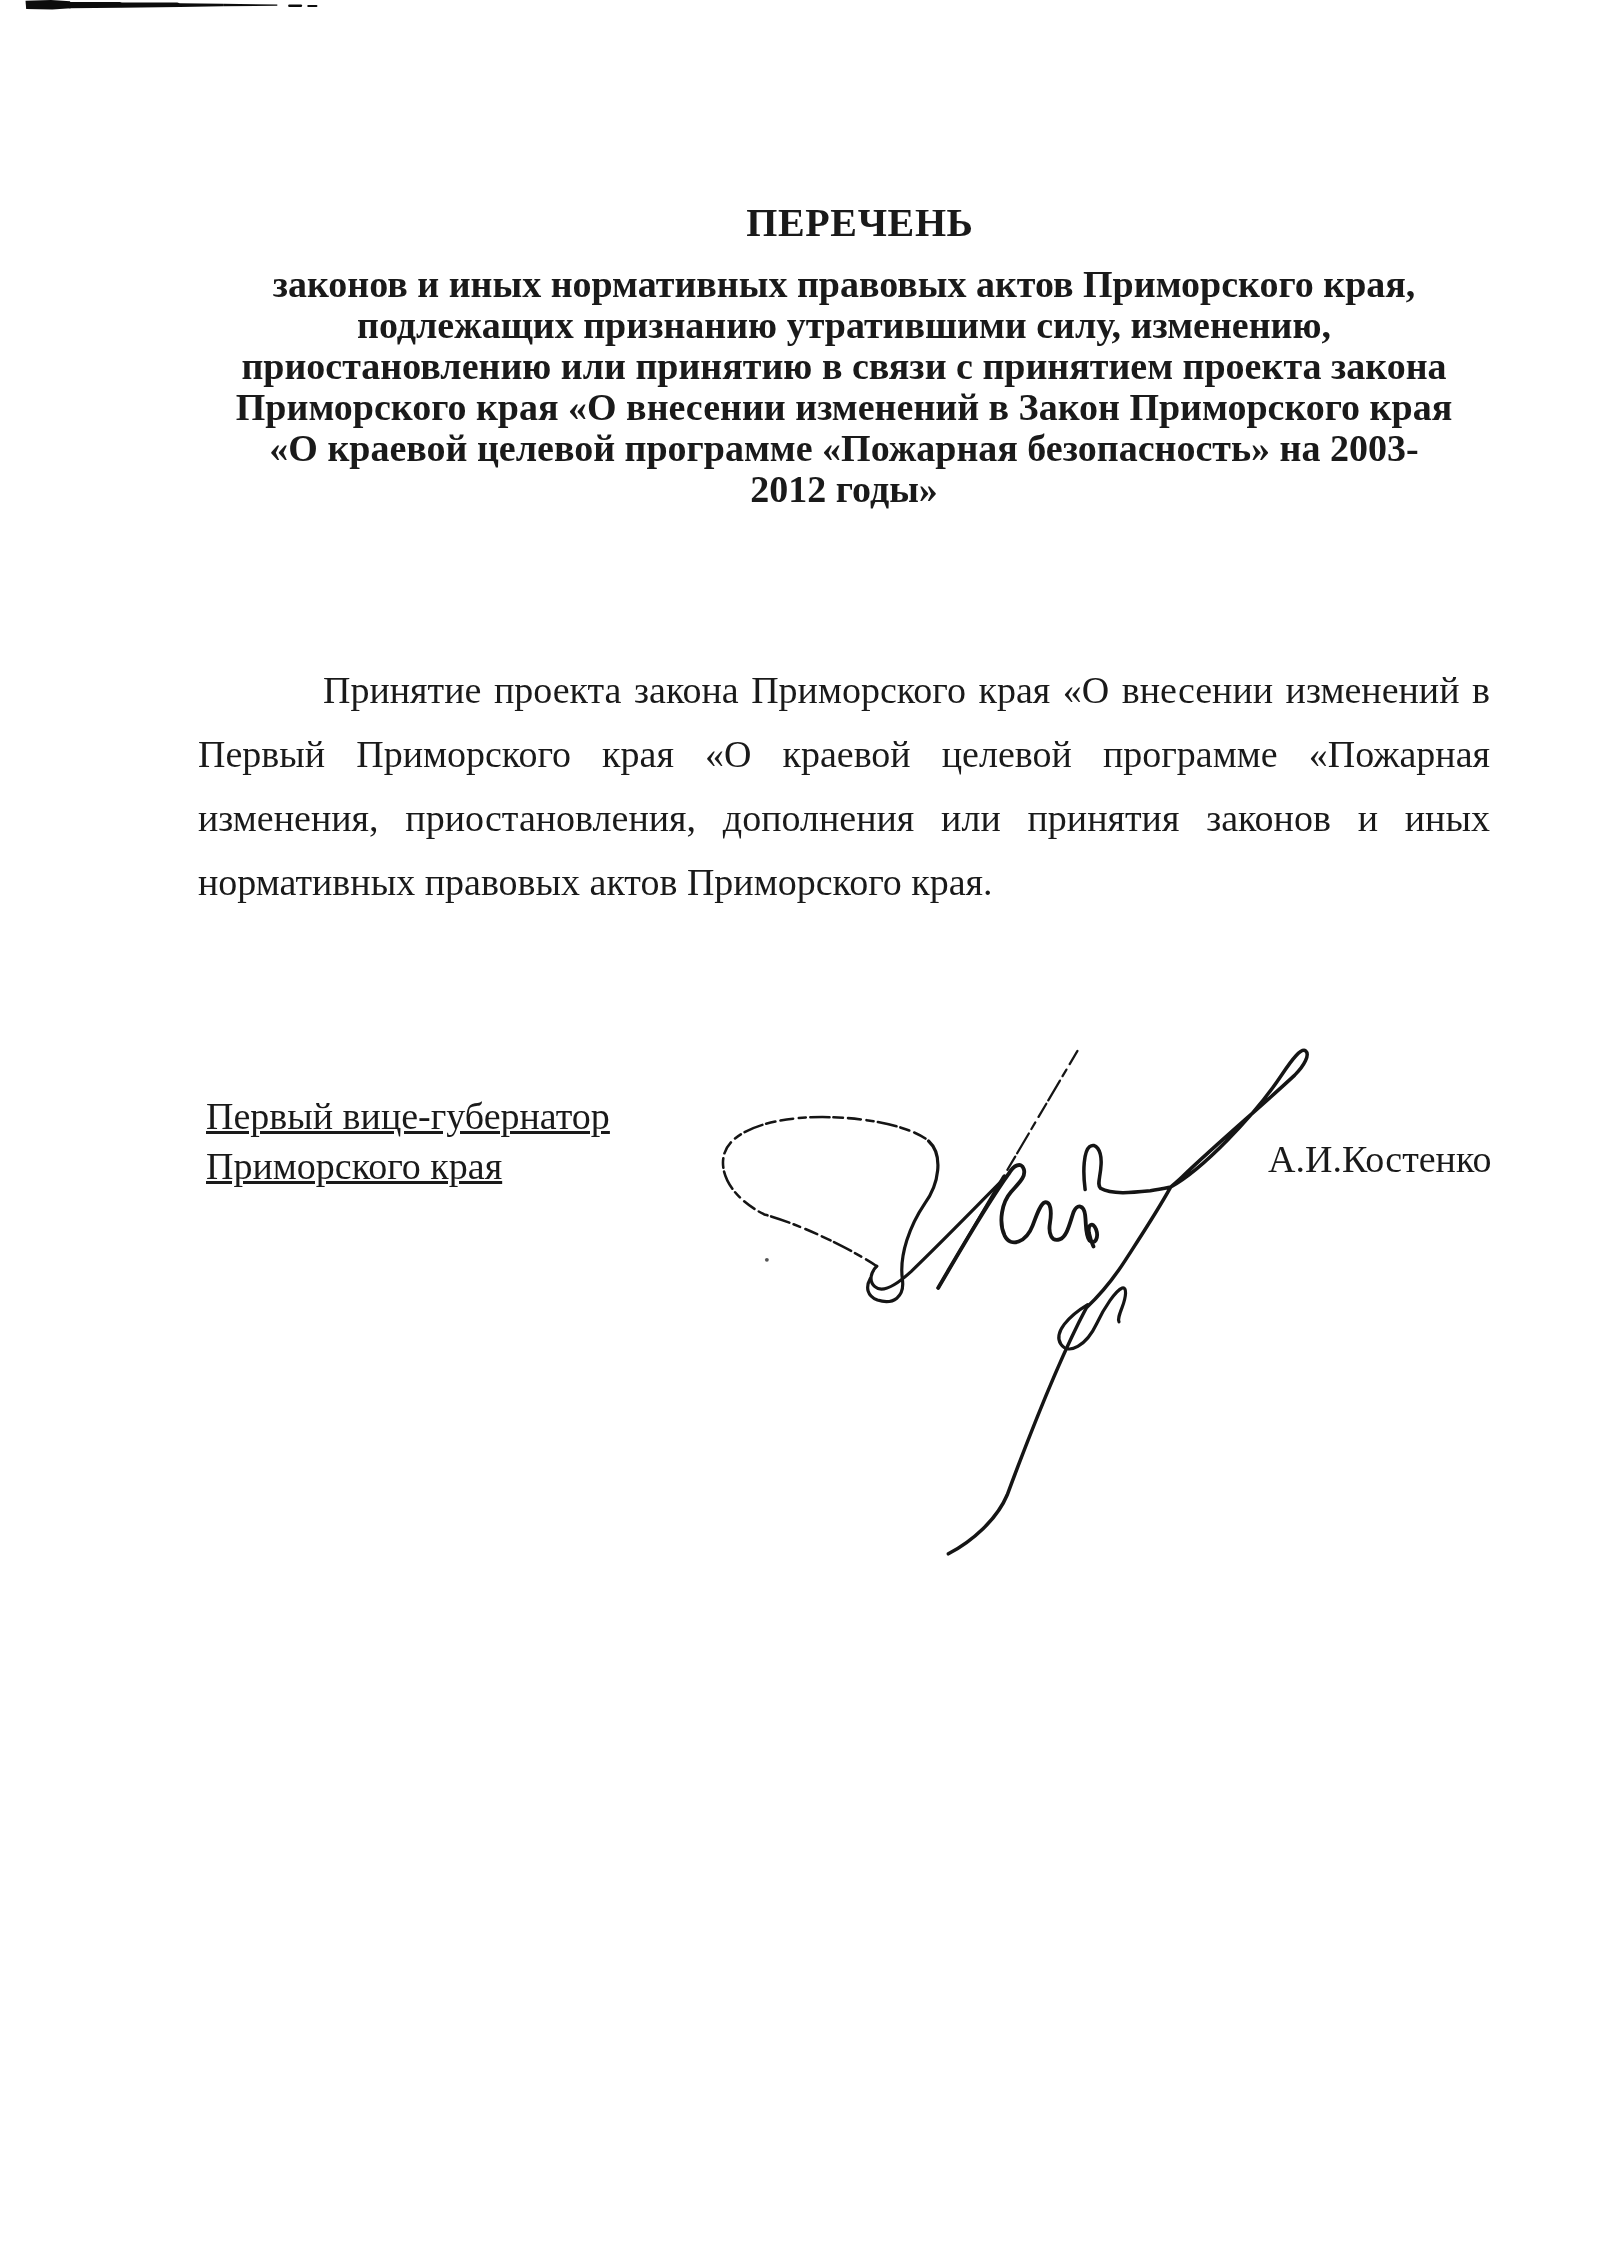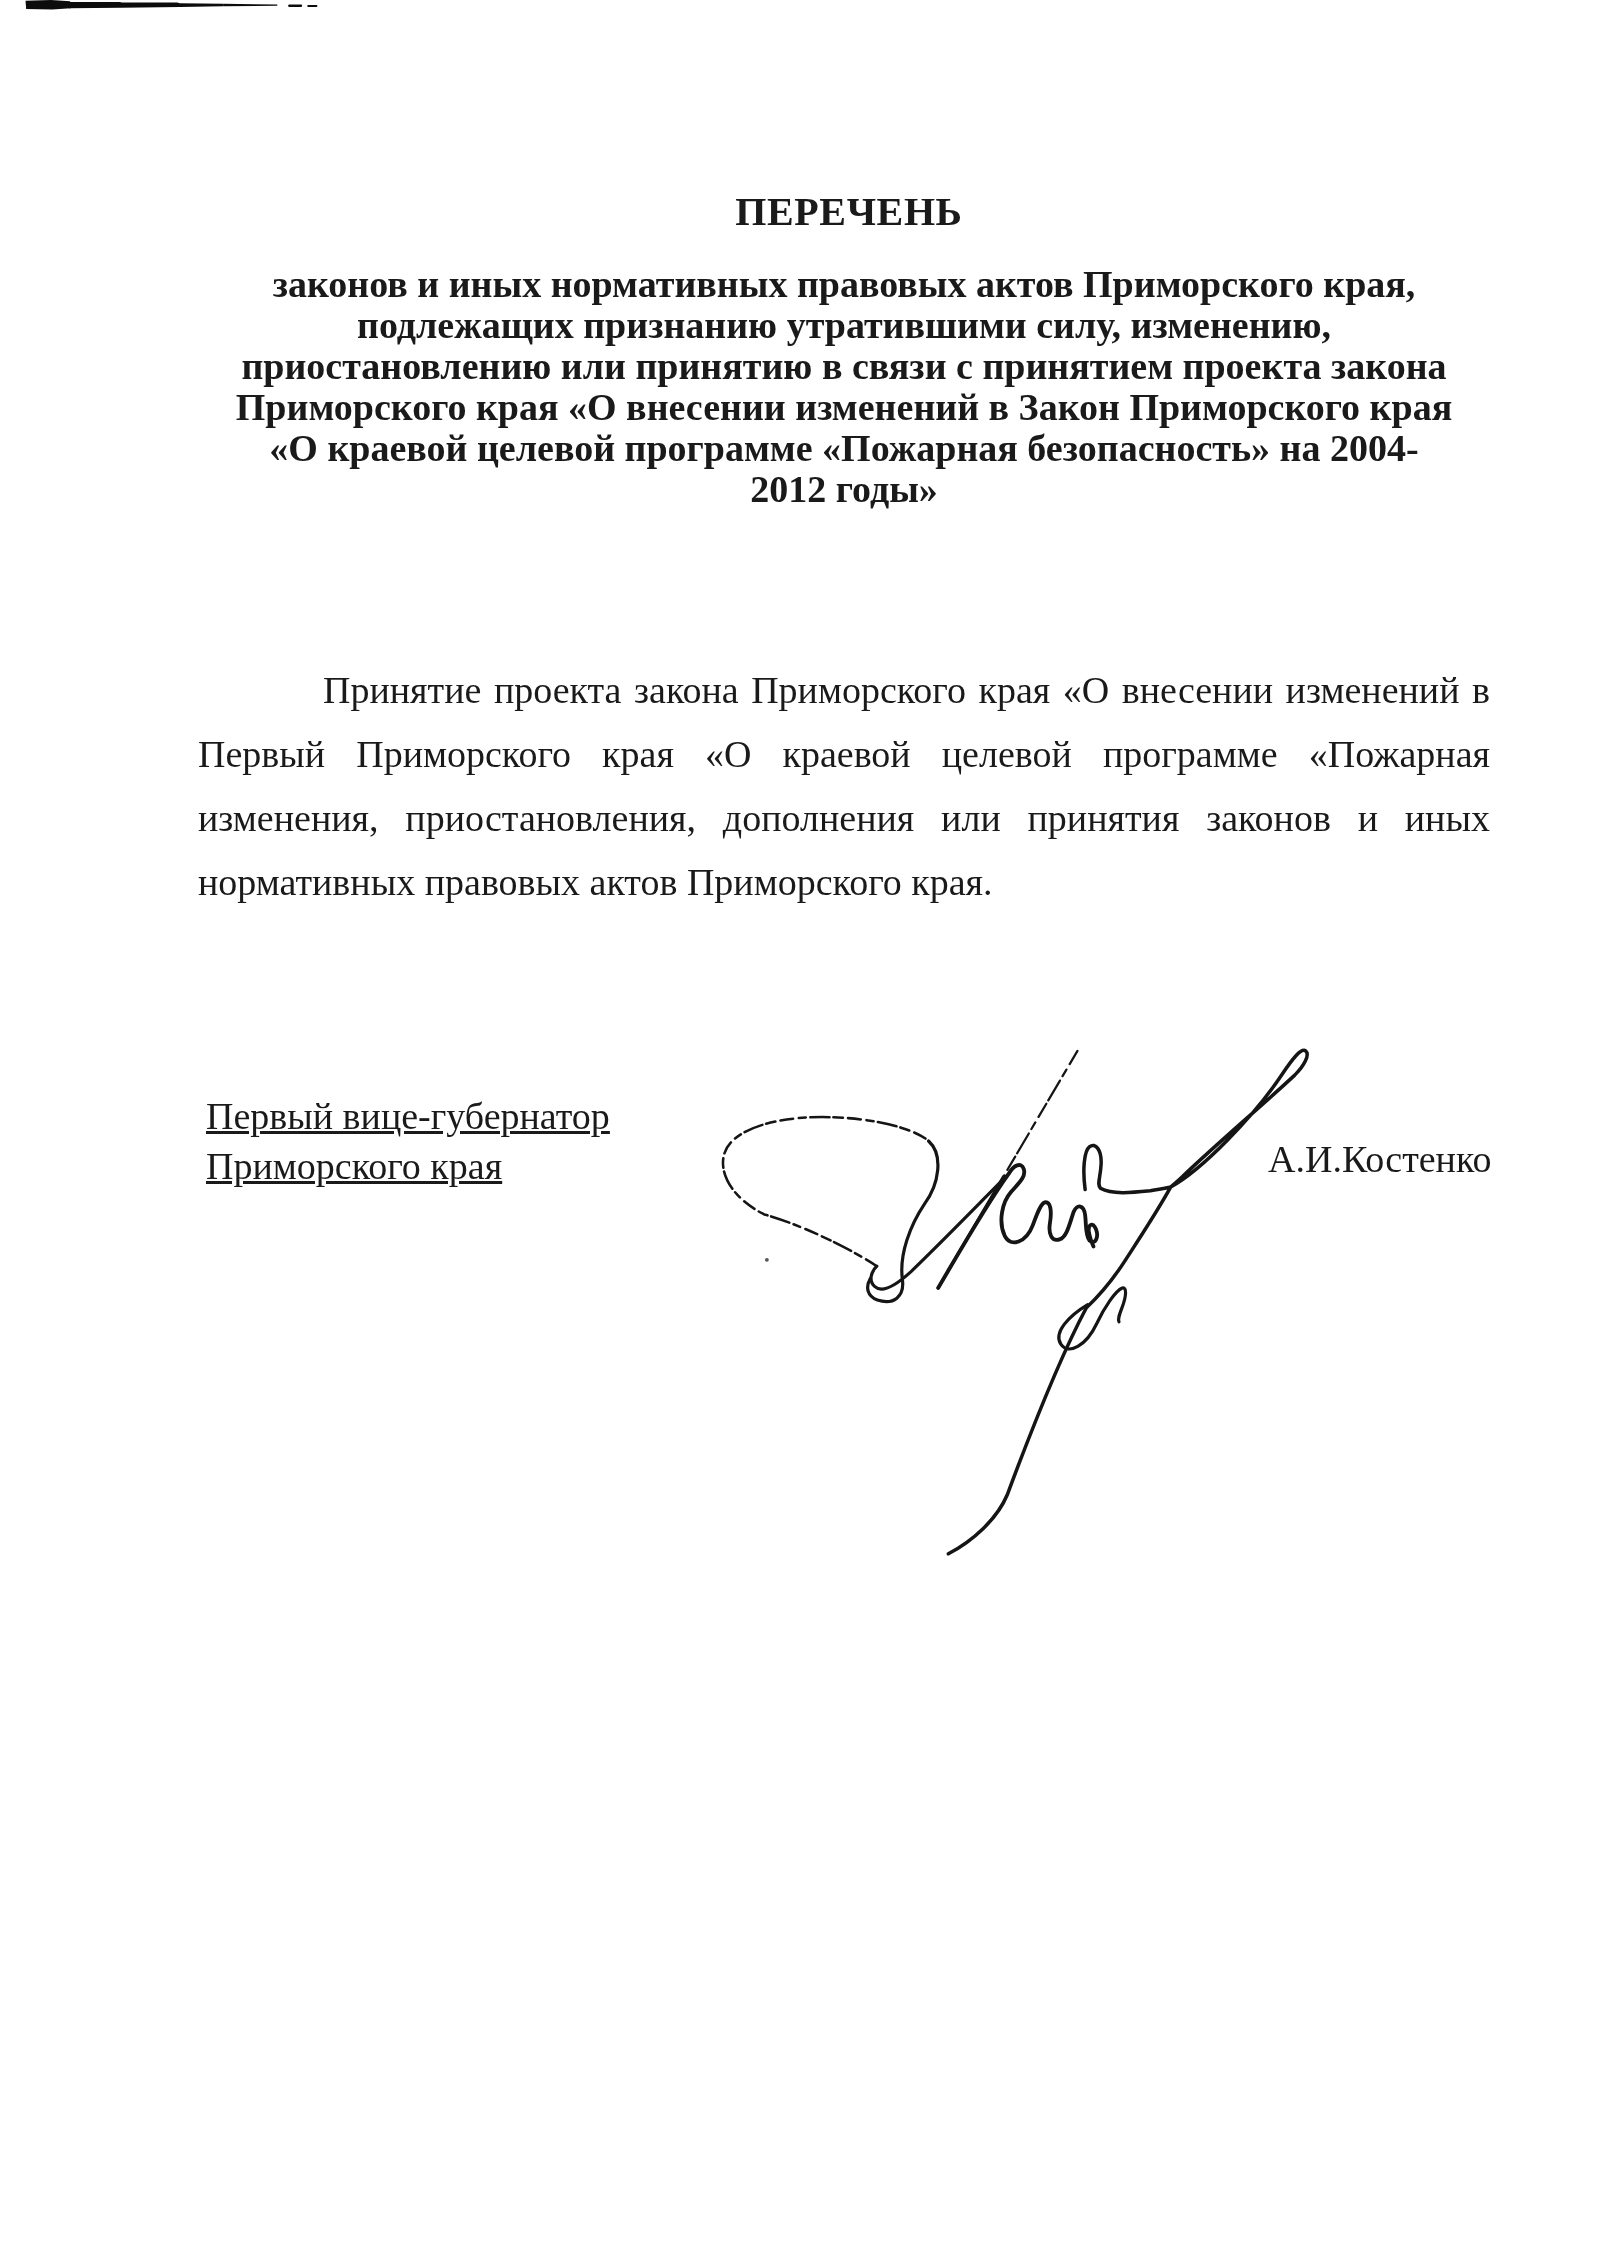--- a/index.html
+++ b/index.html
@@ -13,21 +13,21 @@
     width:1622px;height:2261px;
     background:#ffffff;
     overflow:hidden;
     color:#1a1a1a;
   }
   .scan-artifact{
     position:absolute;left:11.5px;top:0;
   }
   .doc-title{
     position:absolute;left:198px;top:184px;width:1292px;
-    margin:5px;
+    margin:16px;
     font-size:40px;line-height:45px;font-weight:bold;
     text-align:center;
     letter-spacing:0.6px;
   }
   .doc-subtitle{
     position:absolute;left:198px;top:264px;width:1292px;
     font-size:38px;line-height:41px;font-weight:bold;
     text-align:center;
   }
   .doc-body{
@@ -82,21 +82,21 @@
     </g>
   </svg>
 
   <h1 class="doc-title">ПЕРЕЧЕНЬ</h1>
 
   <div class="doc-subtitle">
     <div>законов и иных нормативных правовых актов Приморского края,</div>
     <div>подлежащих признанию утратившими силу, изменению,</div>
     <div>приостановлению или принятию в связи с принятием проекта закона</div>
     <div>Приморского края «О внесении изменений в Закон Приморского края</div>
-    <div>«О краевой целевой программе «Пожарная безопасность» на 2004-</div>
+    <div>«О краевой целевой программе «Пожарная безопасность» на 2003-</div>
     <div>2012 годы»</div>
   </div>
 
   <div class="doc-body">
     <div class="bline first">Принятие проекта закона Приморского края «О внесении изменений в</div>
     <div class="bline">Первый Приморского края «О краевой целевой программе «Пожарная</div>
     <div class="bline">изменения, приостановления, дополнения или принятия законов и иных</div>
     <div class="bline last">нормативных правовых актов Приморского края.</div>
   </div>
 

